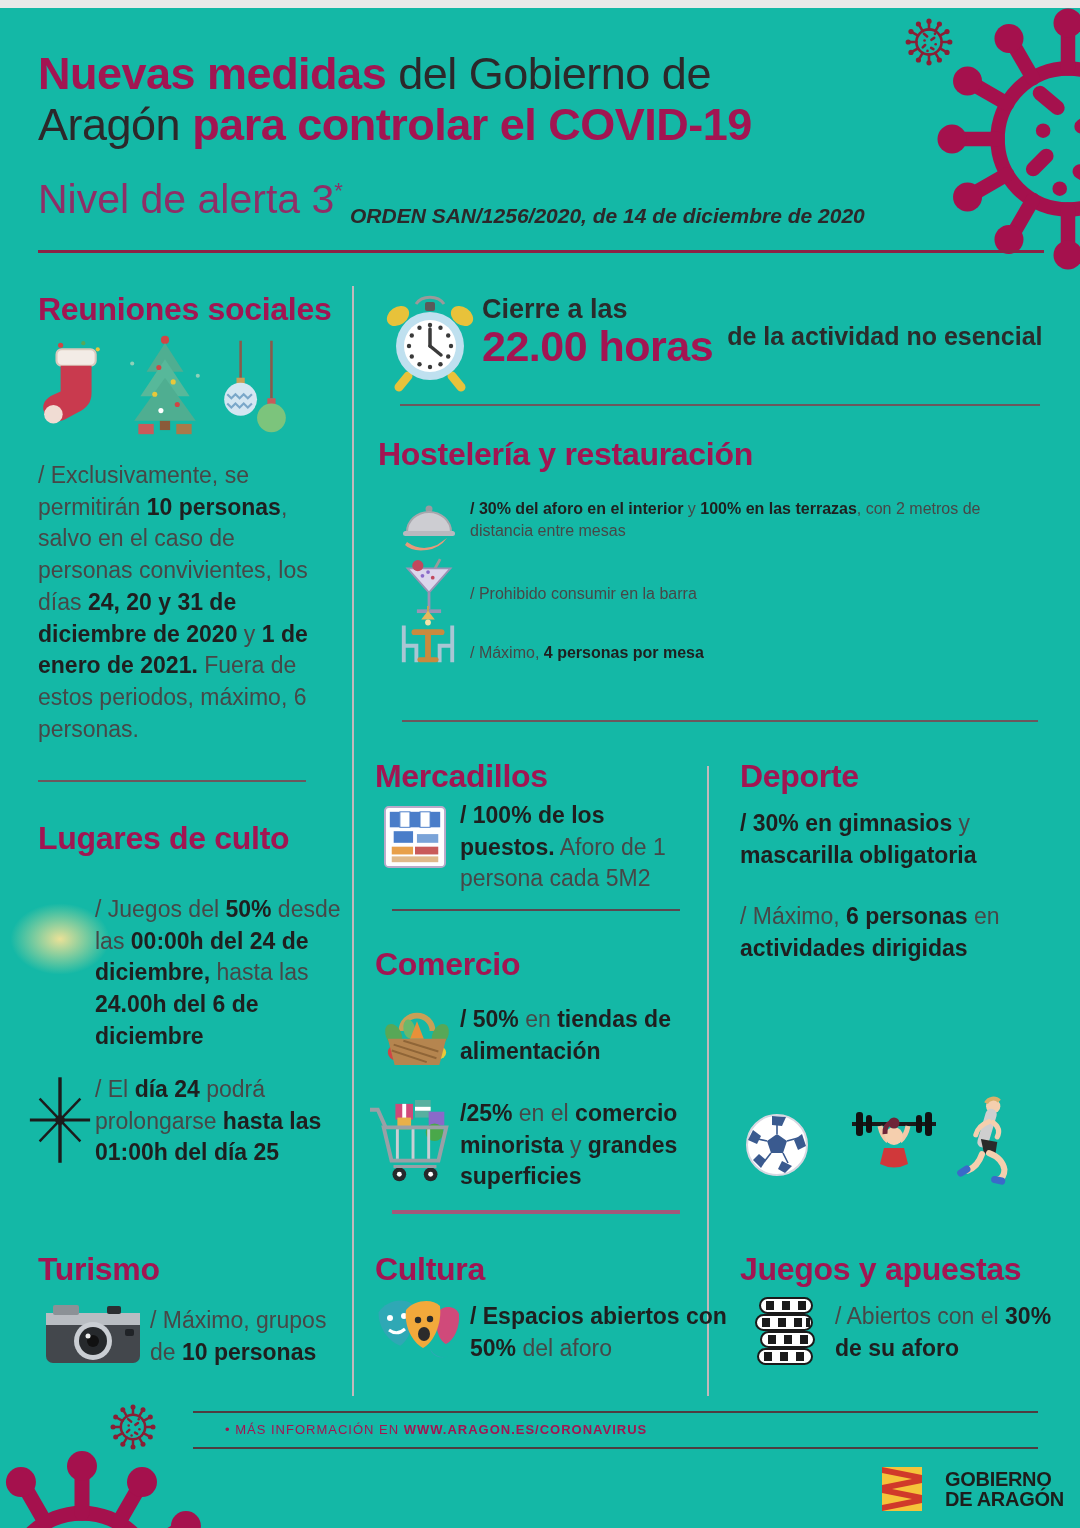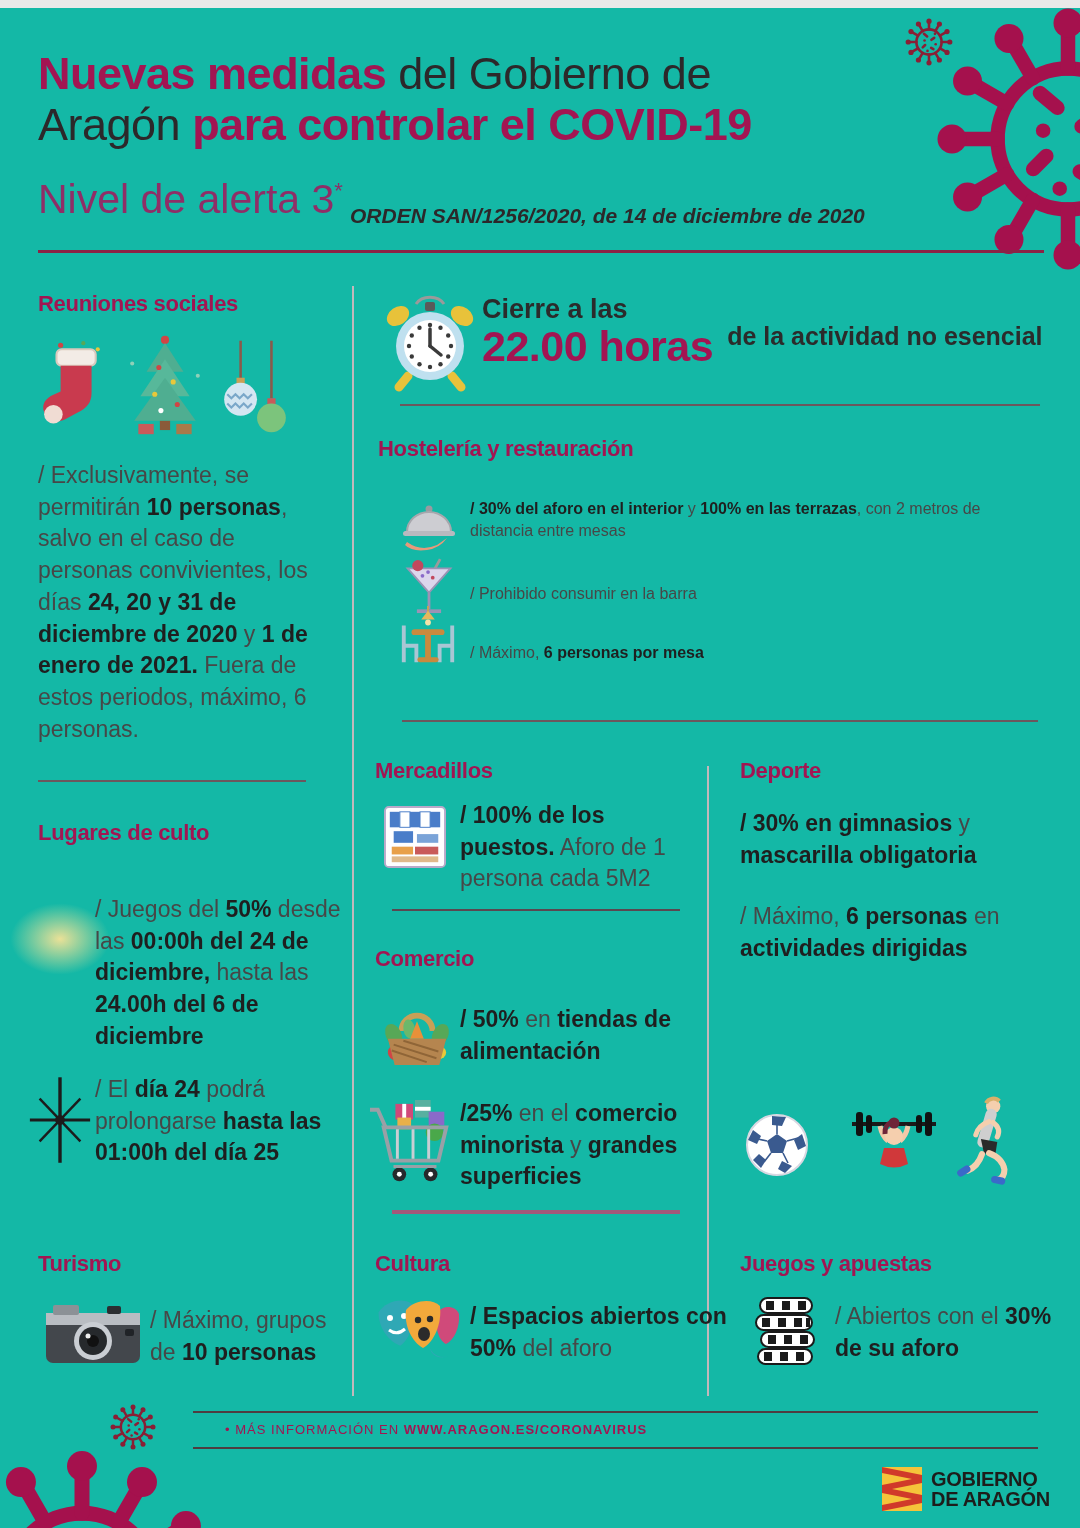--- a/index.html
+++ b/index.html
@@ -2,21 +2,21 @@
 <html lang="es"><head>
 <meta charset="utf-8">
 <style>
   html,body{margin:0;padding:0;background:#e9e9e9;}
   .page{position:relative;width:1080px;height:1528px;margin:8px auto;background:#14b8a6;
         overflow:hidden;font-family:"Liberation Sans",sans-serif;}
   .abs{position:absolute;}
   .magb{color:#a21552;font-weight:700;}
   .bd{font-weight:700;color:#1f1f1f;}
   .b7{font-weight:700;}
-  .sec-title{font-size:22px;font-weight:700;color:#a21552;letter-spacing:-0.3px;}
+  .sec-title{font-size:32px;font-weight:700;color:#a21552;letter-spacing:-0.3px;}
   .txt{font-size:23px;line-height:1.38;color:#474747;}
   .txt-sm{font-size:16px;line-height:1.38;color:#474747;}
   .rule{position:absolute;height:2px;background:#6b575d;}
   .vrule{position:absolute;width:2px;background:#c3b8bb;}
   
   .ttl{font-size:45px;line-height:1.14;font-weight:400;color:#2c282a;letter-spacing:-0.5px;}
   .alert{font-size:41px;font-weight:400;color:#8f2e67;}
   .alert sup{font-size:22px;}
   .order{font-size:21px;font-style:italic;font-weight:600;color:#2c282a;}
   
@@ -225,21 +225,21 @@
   <svg class="abs" style="left:396px;top:598px" width="64" height="62" viewBox="0 0 66 64">
     <line x1="33" y1="0" x2="33" y2="8" stroke="#c9a057" stroke-width="2"></line>
     <polygon points="26,14 40,14 33,5" fill="#e5b85c"></polygon>
       <circle cx="33" cy="17" r="3" fill="#f5e3a8"></circle>
     <path d="M8,20 v38 m0,-17 h13 v17" stroke="#a9c6d4" stroke-width="4" fill="none"></path>
     <path d="M58,20 v38 m0,-17 h-13 v17" stroke="#a9c6d4" stroke-width="4" fill="none"></path>
     <rect x="16" y="24" width="34" height="6" rx="3" fill="#c98a3e"></rect>
     <rect x="30" y="28" width="6" height="26" fill="#c98a3e"></rect>
     <rect x="22" y="53" width="22" height="5" rx="2.5" fill="#c98a3e"></rect>
   </svg>
-  <div class="abs txt-sm" style="left:470px;top:634px;width:575px"><span>/  Máximo, </span><span class="bd">6 personas por mesa</span></div>
+  <div class="abs txt-sm" style="left:470px;top:634px;width:575px"><span>/  Máximo, </span><span class="bd">4 personas por mesa</span></div>
 
   <div class="rule" style="left:402px;top:712px;width:636px"></div>
 
   <div class="abs sec-title" style="left:375px;top:750px">Mercadillos</div>
   <svg class="abs" style="left:384px;top:798px" width="62" height="62" viewBox="0 0 64 64">
     <rect x="1" y="1" width="62" height="62" rx="4" fill="#fefeff" stroke="#b9a9c9" stroke-width="2"></rect>
     <g>
       <rect x="6" y="6" width="10.4" height="16" fill="#4a7dc9"></rect>
         <rect x="16.4" y="6" width="10.4" height="16" fill="#ffffff" stroke="#4a7dc9" stroke-width="1"></rect>
       <rect x="26.8" y="6" width="10.4" height="16" fill="#4a7dc9"></rect>
@@ -365,21 +365,21 @@
         <rect x="28" y="56" width="8" height="9"></rect>
         <rect x="44" y="56" width="8" height="9"></rect>
     </g>
   </svg>
   <div class="abs txt" style="left:835px;top:1293px;width:230px"><span>/ Abiertos con el </span><span class="bd">30% de su aforo</span></div>
 
   <div class="rule" style="left:193px;top:1403px;width:845px;background:#4e3d40"></div>
   <div class="abs foot-info" style="left:225px;top:1414px"><span>•  MÁS INFORMACIÓN EN </span><span class="b7">WWW.ARAGON.ES/CORONAVIRUS</span></div>
   <div class="rule" style="left:193px;top:1439px;width:845px;background:#4e3d40"></div>
 
-  <div class="abs" style="left:882px;top:1458px;display:flex;align-items:center;gap:9px">
+  <div class="abs" style="left:882px;top:1458px;display:flex;align-items:center;gap:23px">
     <svg width="40" height="46" viewBox="0 0 40 44">
       <rect width="40" height="44" fill="#f5c33a"></rect>
       <polygon points="0,0 40,8 40,14 0,6" fill="#d0392a"></polygon>
       <polygon points="40,10 0,18 0,24 40,16" fill="#d0392a"></polygon>
       <polygon points="0,20 40,28 40,34 0,26" fill="#d0392a"></polygon>
       <polygon points="40,30 0,38 0,44 40,36" fill="#d0392a"></polygon>
     </svg>
     <div class="logo-txt">
       <div>GOBIERNO</div>
       <div>DE ARAGÓN</div>

